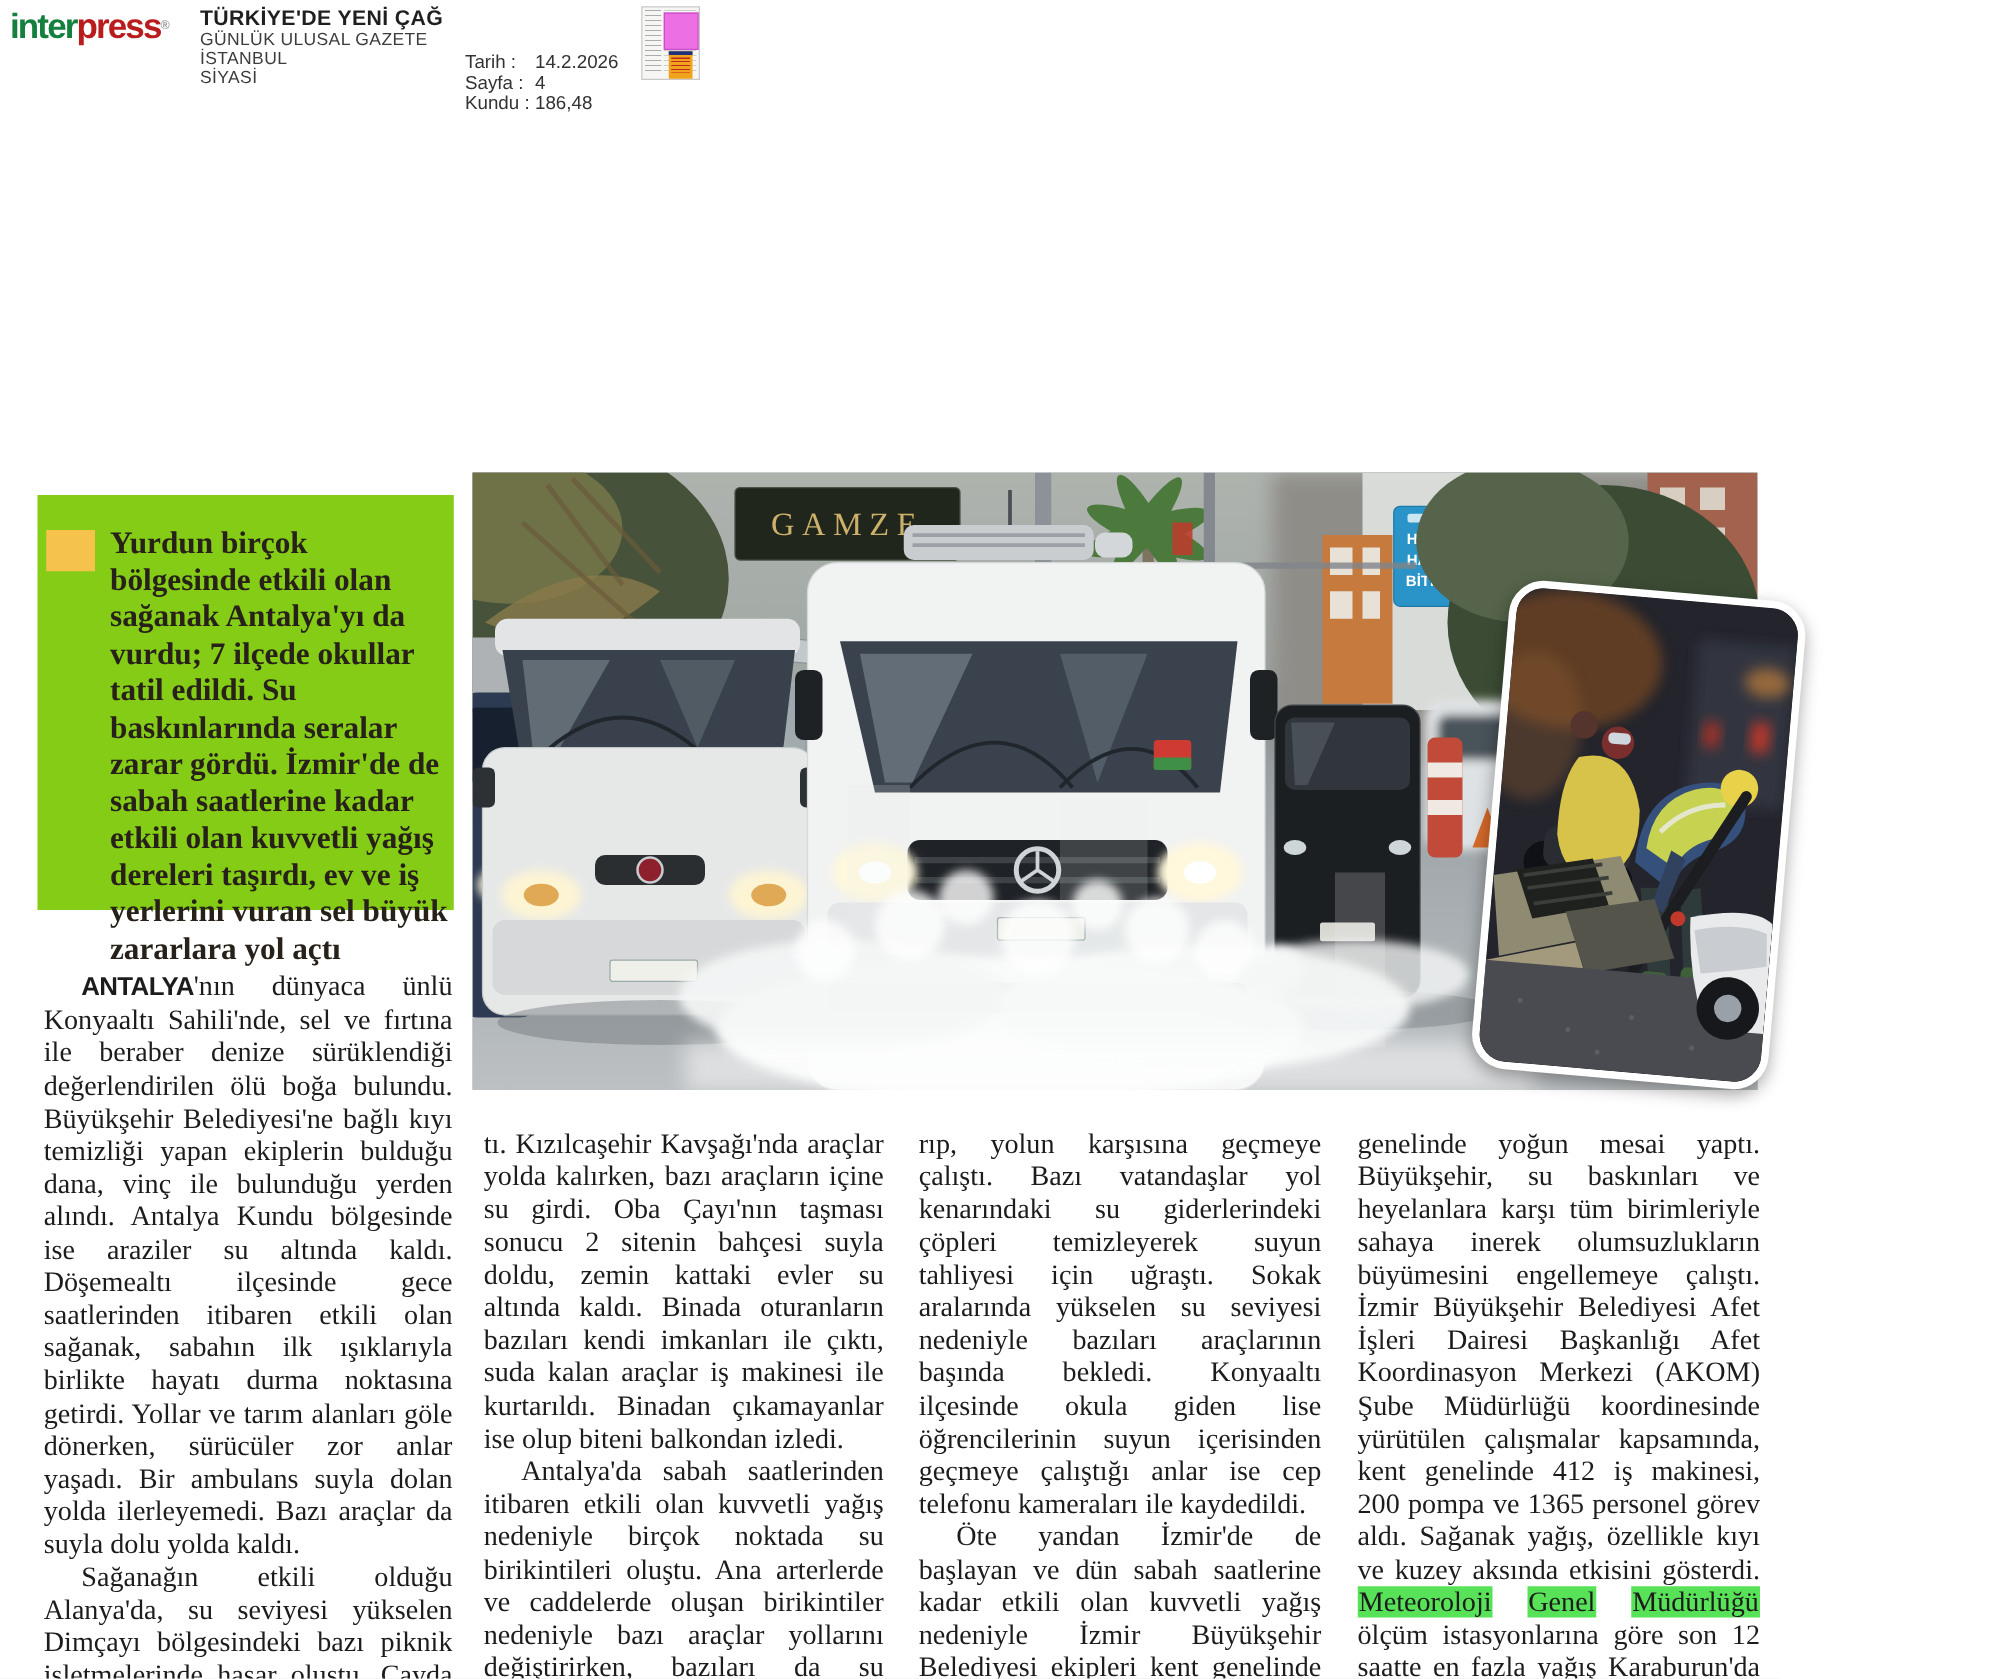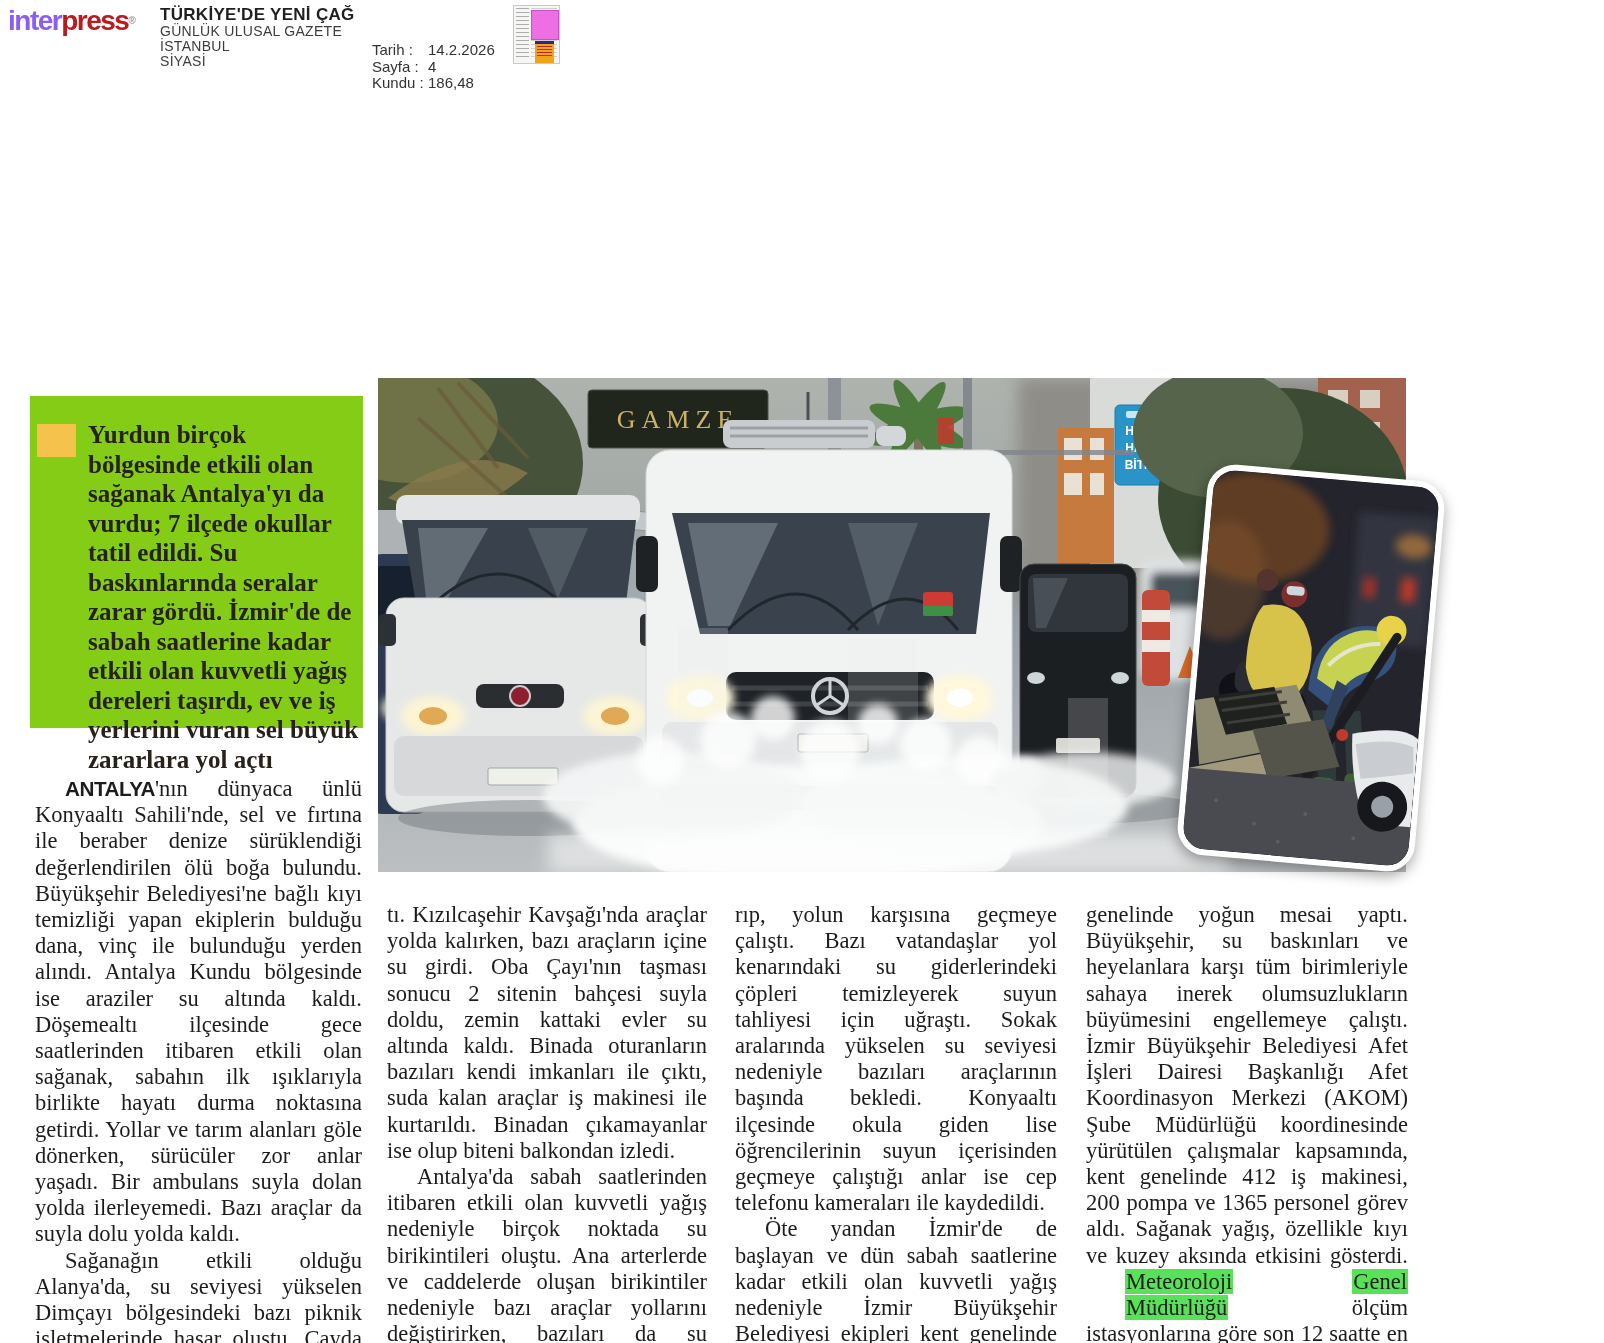--- a/index.html
+++ b/index.html
@@ -1,21 +1,21 @@
 <!DOCTYPE html>
 <html><head>
 <meta charset="utf-8">
 <style>
   html,body{margin:0;padding:0;background:#e9e9e9;}
   .page{position:relative;width:1604px;height:1343px;background:#ffffff;overflow:hidden;
         font-family:"Liberation Serif",serif;color:#1c1c1c;}
   
   .ip-logo{position:absolute;left:8px;top:6px;font-family:"Liberation Sans",sans-serif;
            font-weight:bold;font-size:28px;letter-spacing:-1.5px;line-height:30px;}
-  .ip-logo .p1{color:#8b5cf6;}
+  .ip-logo .p1{color:#15803d;}
   .ip-logo .p2{color:#b91c1c;}
   .ip-logo .reg{font-size:10px;color:#999;vertical-align:top;letter-spacing:0;}
   .pub{position:absolute;left:160px;top:6px;font-family:"Liberation Sans",sans-serif;color:#3c3c3c;}
   .pub .name{font-size:17px;font-weight:bold;color:#1f1f1f;letter-spacing:.3px;line-height:18px;}
   .pub .sub{font-size:14px;line-height:15px;letter-spacing:.3px;}
   .fields{position:absolute;left:372px;top:6px;font-family:"Liberation Sans",sans-serif;
           font-size:15px;color:#333;line-height:16.5px;margin-top:36px;}
   .fields .row span.lbl{display:inline-block;width:56px;}
   .thumb{position:absolute;left:513px;top:5px;width:45px;height:57px;background:#f6f6f4;
          border:1px solid #c9c9c9;overflow:hidden;}
@@ -41,21 +41,21 @@
   
   .photo{position:absolute;left:378px;top:378px;width:1028px;height:494px;overflow:hidden;background:#9aa1a6;}
   .photo svg{display:block;}
   .inset{position:absolute;left:1192px;top:472px;width:226px;height:380px;border:6px solid #ffffff;
           border-radius:28px;overflow:hidden;transform:rotate(5deg);background:#23242c;
           box-shadow:0 5px 14px rgba(0,0,0,.35);}
   
   .col{position:absolute;overflow:hidden;font-size:22.5px;line-height:26.2px;text-align:justify;color:#1c1c1c;}
   .col p{margin:0;}
   .col p.indent{text-indent:30px;}
-  .hl{background:#57e257;padding:0 1px;margin-left:39px;}
+  .hl{background:#57e257;padding:0 1px;}
   .lead-in{font-family:"Liberation Sans",sans-serif;font-weight:bold;font-size:.92em;letter-spacing:-.5px;}
   #col1{left:35px;top:776px;width:327px;height:609px;}
   #col2{left:387px;top:902px;width:320px;height:441px;}
   #col3{left:735px;top:902px;width:322px;height:441px;}
   #col4{left:1086px;top:902px;width:322px;height:441px;}
 </style>
 </head>
 <body>
 
 <div class="page">

